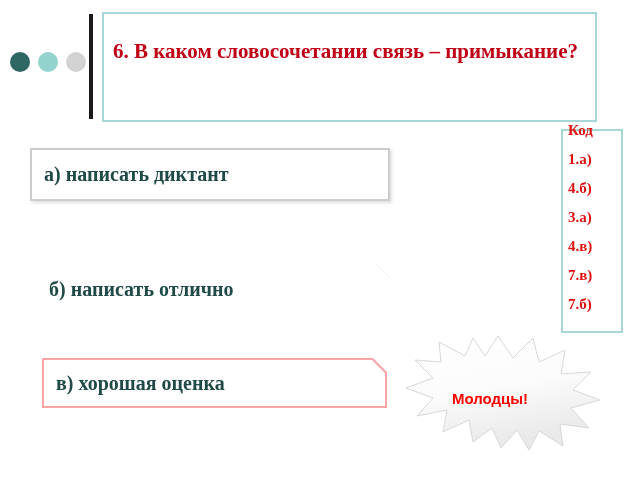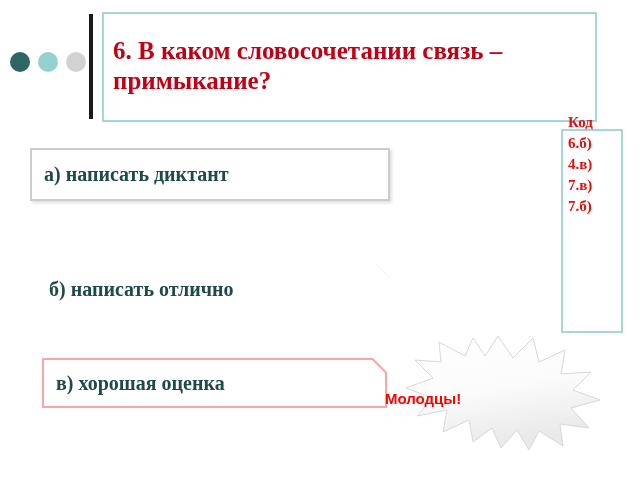--- a/index.html
+++ b/index.html
@@ -61,21 +61,21 @@
     box-sizing: border-box;
   }
   .title-text {
     position: absolute;
     left: 113px;
     top: 36px;
     width: 470px;
     color: #c00014;
     font-family: "Liberation Serif", "DejaVu Serif", serif;
     font-weight: bold;
-    font-size: 25px;
+    font-size: 21px;
     line-height: 30px;
     letter-spacing: 0px;
   }
 
   
   .code-frame {
     position: absolute;
     left: 561px;
     top: 129px;
     width: 62px;
@@ -88,21 +88,21 @@
     position: absolute;
     left: 568px;
     top: 112px;
     width: 70px;
     color: #e01010;
     font-family: "Liberation Serif", "DejaVu Serif", serif;
     font-weight: bold;
     font-size: 15px;
     line-height: 21px;
   }
-  .code-list div { white-space: nowrap; }
+  .code-list div { white-space: nowrap; margin-top: 8px; }
 
   
   .answer {
     position: absolute;
     background: #ffffff;
     border: 2px solid #cccccc;
     box-sizing: border-box;
     color: #204a47;
     font-family: "Liberation Serif", "DejaVu Serif", serif;
     font-weight: bold;
@@ -169,21 +169,21 @@
     height: 120px;
   }
   .star-label {
     position: absolute;
     left: 393px;
     top: 332px;
     width: 210px;
     height: 120px;
     display: flex;
     align-items: center;
-    justify-content: flex-start;
+    justify-content: center;
     pointer-events: none;
   }
   .star-label span {
     color: #ff0000;
     font-family: "Liberation Sans", "DejaVu Sans", sans-serif;
     font-weight: bold;
     font-size: 15px;
     transform: translate(-8px, 6px);
   }
 </style>
@@ -199,21 +199,23 @@
   </div>
 
   <div class="accent-bar"></div>
 
   <div class="title-frame"></div>
   <div class="title-text">6. В каком словосочетании связь – примыкание?</div>
 
   <div class="code-frame"></div>
   <div class="code-list">
     <div>Код</div>
-    <div>6.б)</div>
+    <div>1.а)</div>
+    <div>4.б)</div>
+    <div>3.а)</div>
     <div>4.в)</div>
     <div>7.в)</div>
     <div>7.б)</div>
   </div>
 
   <div class="answer answer-a">
     <span>а) написать диктант</span>
   </div>
 
   <div class="answer answer-b">

